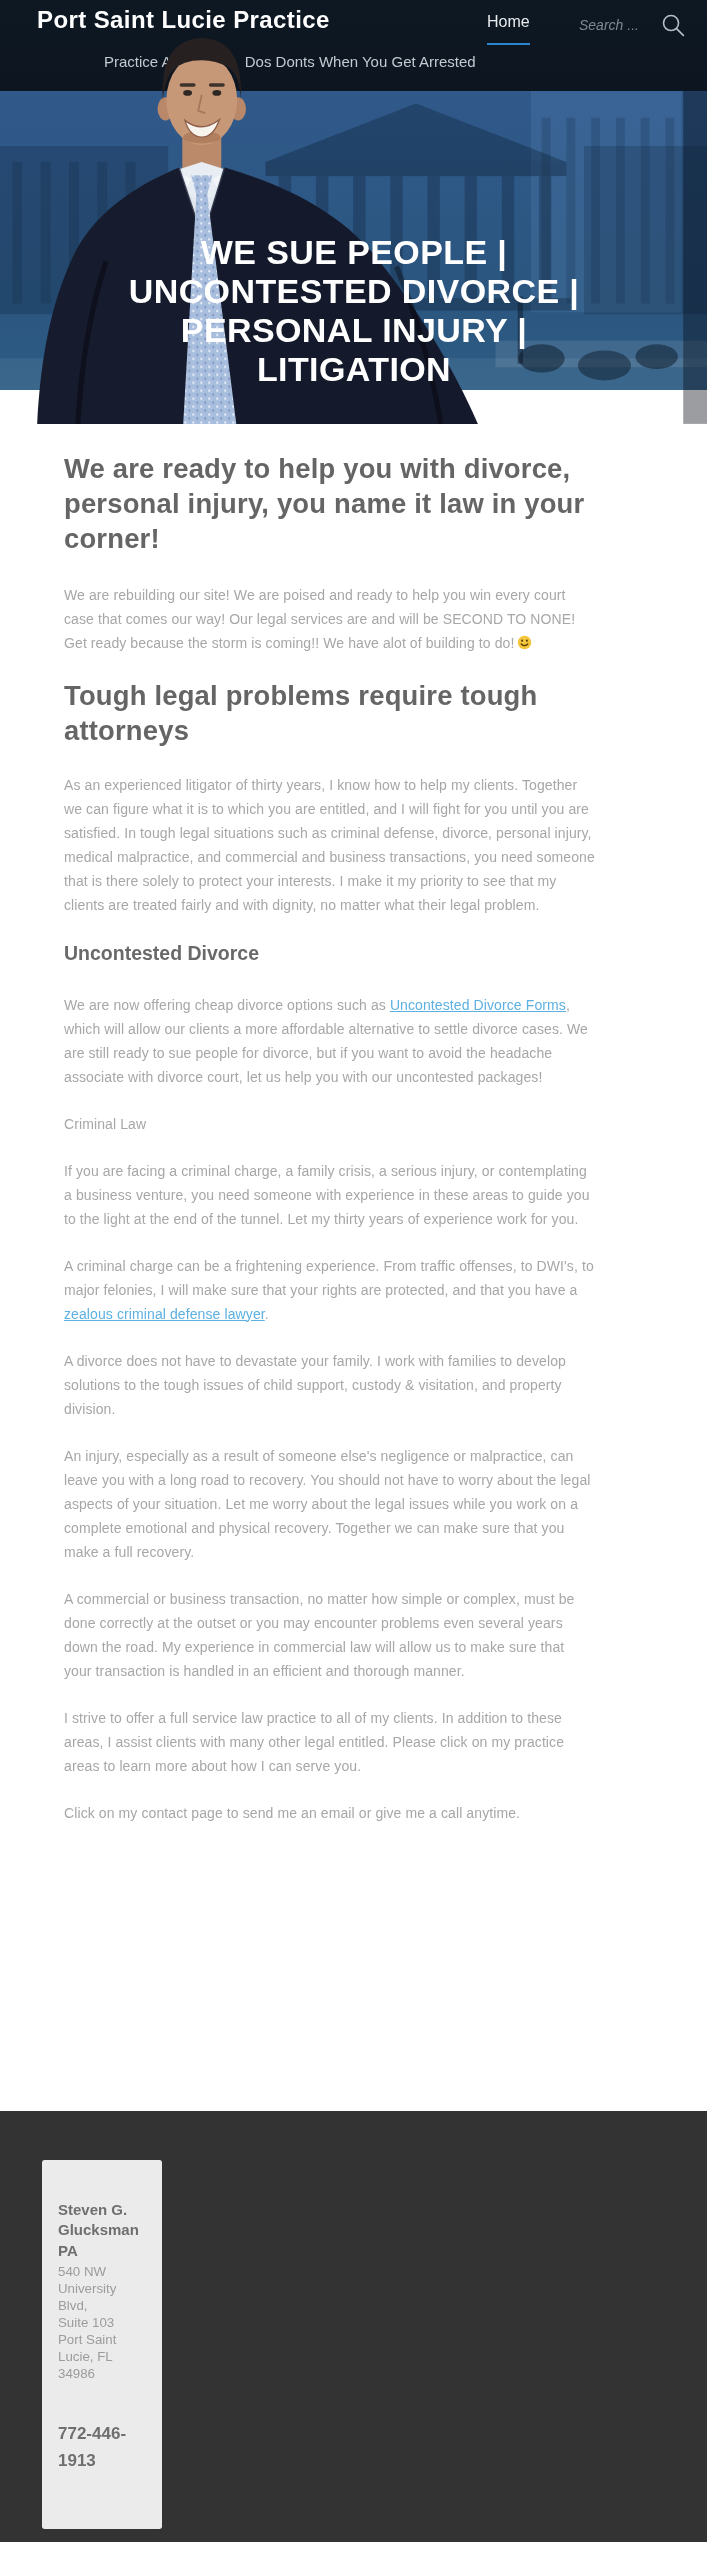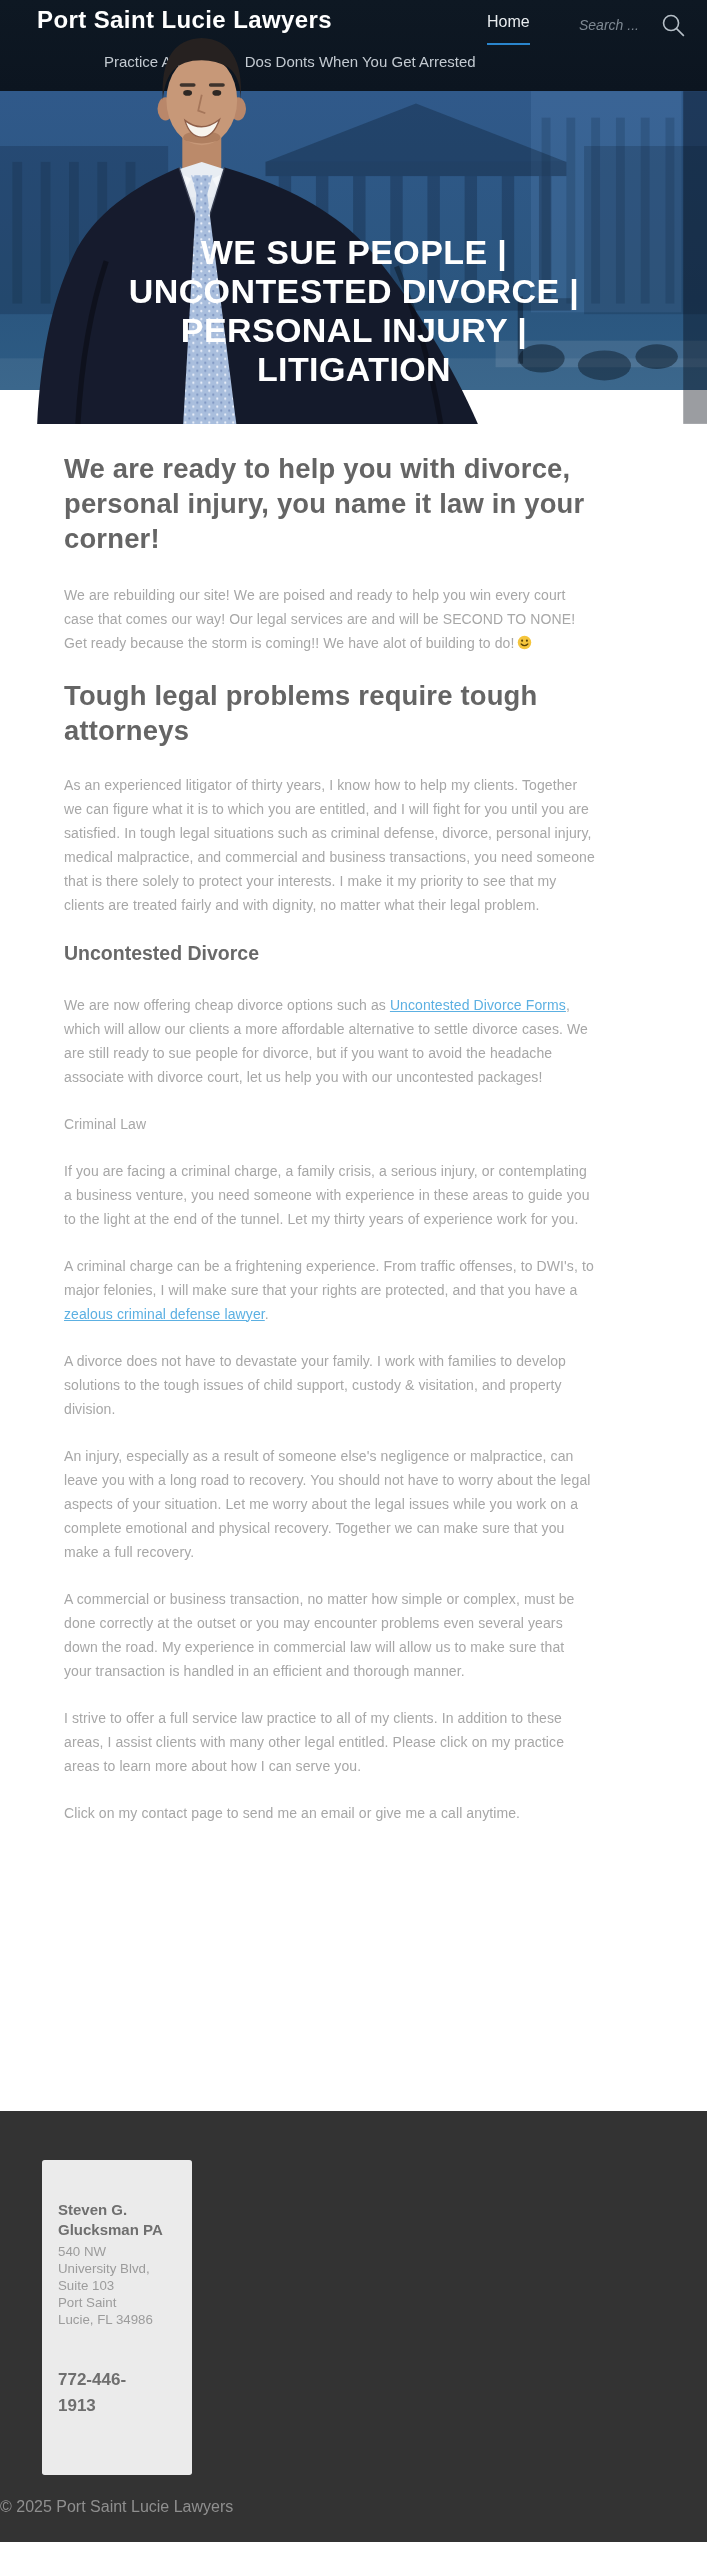--- a/index.html
+++ b/index.html
@@ -62,35 +62,35 @@
     font-size:14px;line-height:24px;color:#a7a7a7;margin:0 0 23px 0;letter-spacing:0.1px;
   }
   .content a.text-link{color:#5cb0e2;text-decoration:underline;cursor:pointer;}
   .emoji{display:inline-block;width:15px;height:15px;vertical-align:-2.7px;margin-left:2.7px;}
 
   
   .site-footer{
     height:431px;background:#333333;padding-top:49px;
   }
   .contact-card{
-    width:150px;margin-left:42px;background:#ebebeb;border-radius:2.7px;
+    width:120px;margin-left:42px;background:#ebebeb;border-radius:2.7px;
     padding:40px 16px 55px 16px;
   }
   .card-name{font-size:15px;line-height:20.4px;font-weight:bold;color:#6f6f6f;}
   .card-addr{font-size:13.3px;line-height:17px;color:#9c9c9c;margin-top:1.8px;}
   .card-phone{margin-top:39px;font-size:17px;line-height:26.5px;font-weight:bold;color:#6f6f6f;}
   .copyright{
     text-align:left;color:#8f8f8f;font-size:16px;margin-top:23px;
   }
 </style>
 </head>
 <body>
 
 <header class="site-header">
-  <div class="site-title">Port Saint Lucie Lawyers</div>
+  <div class="site-title">Port Saint Lucie Practice</div>
   <a class="nav-home">Home</a>
   <div class="search-box">
     <input class="search-input" type="text" placeholder="Search ..." style="">
     <svg class="search-icon" viewBox="0 0 30 30">
       <circle cx="12.5" cy="12.5" r="8.5" fill="none" stroke="#b6bfc7" stroke-width="1.8"></circle>
       <line x1="18.5" y1="18.5" x2="27" y2="27" stroke="#b6bfc7" stroke-width="1.8"></line>
     </svg>
   </div>
   <nav class="nav-row2">
     <a>Practice Areas</a>

